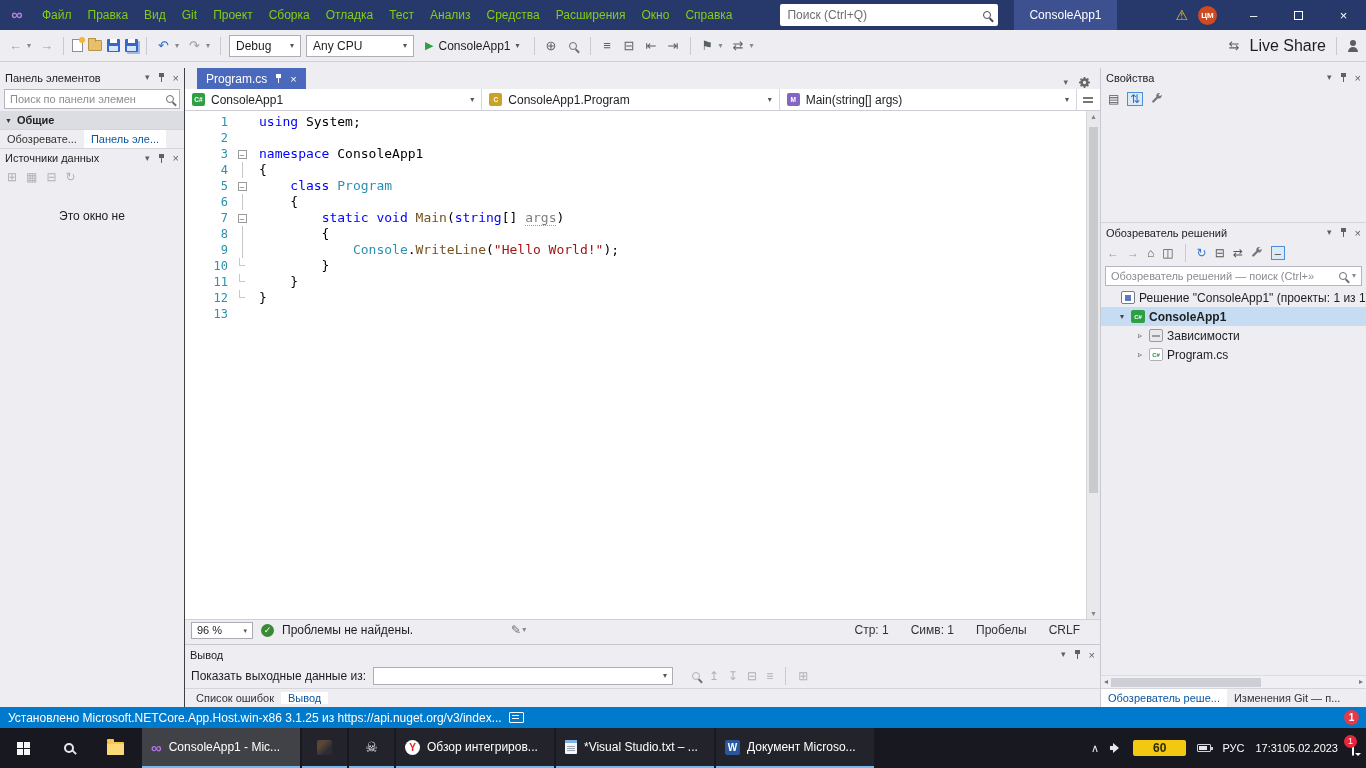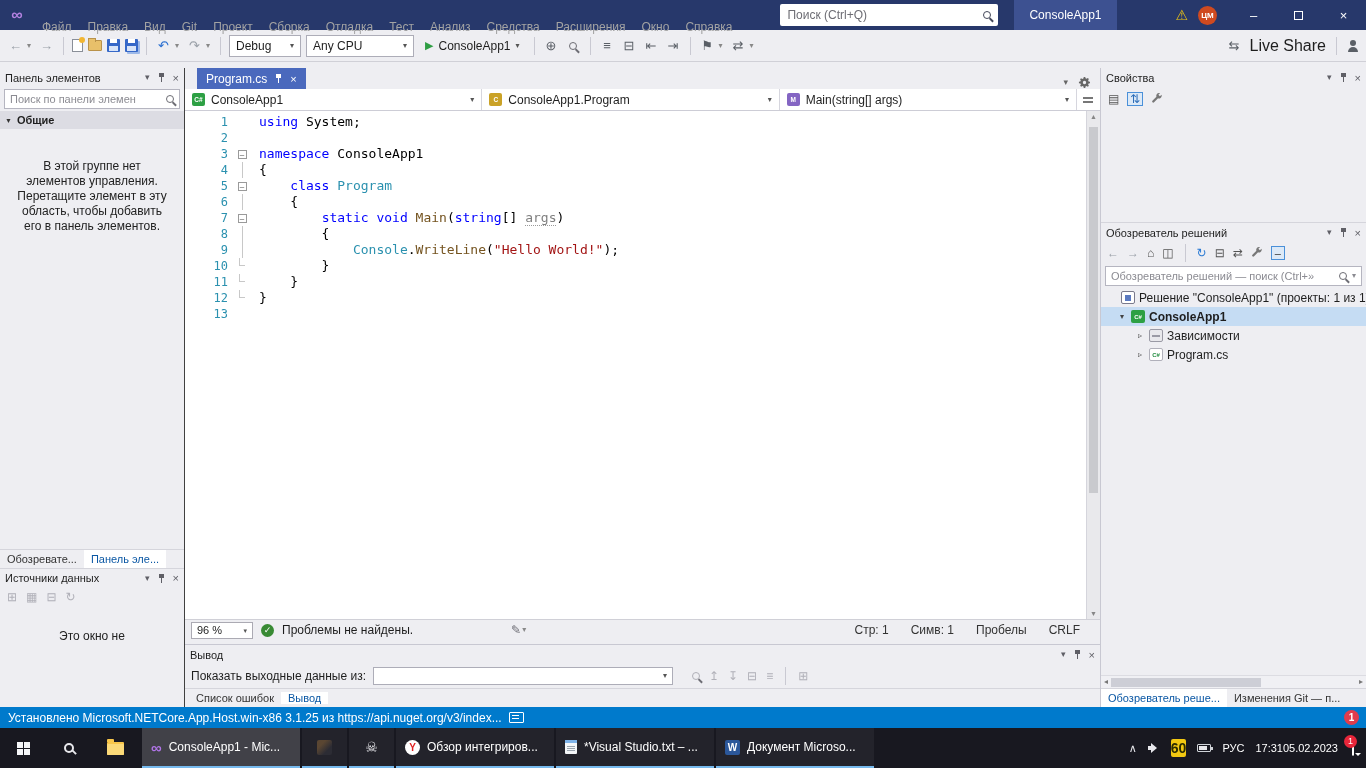--- a/index.html
+++ b/index.html
@@ -3,21 +3,21 @@
 <meta charset="utf-8">
 <style>
   *{margin:0;padding:0;box-sizing:border-box}
   html,body{width:1366px;height:768px;overflow:hidden}
   body{font-family:"Liberation Sans",sans-serif;font-size:12px;background:#eeeef2;color:#1e1e1e}
 
   
   .titlebar{height:30px;background:#27386b;display:flex;align-items:center;color:#f2f2f7}
   .vs-logo{width:34px;text-align:center;font-size:16px;font-weight:bold;color:#b382e0}
   .menu-bar{display:flex;height:30px}
-  .menu-item{padding:12px 8px;line-height:30px;font-size:12px;color:#a3a3a3;cursor:default;white-space:nowrap}
+  .menu-item{padding:0 8px;line-height:30px;font-size:12px;color:#84cc16;cursor:default;white-space:nowrap}
   .tb-search{margin-left:40px;width:218px;height:22px;background:#fff;border-radius:2px;display:flex;align-items:center;padding:0 7px;gap:6px}
   .tb-search .ph{flex:1;color:#6d6d74;font-size:12px;white-space:nowrap;overflow:hidden}
   .icon-mag{width:8px;height:8px;border:1.5px solid #44485a;border-radius:50%;position:relative;display:inline-block;flex:none}
   .icon-mag::after{content:"";position:absolute;width:5px;height:1.5px;background:#44485a;right:-4px;bottom:-2px;transform:rotate(45deg)}
   .icon-mag.gray{border-color:#6d6d74}.icon-mag.gray::after{background:#6d6d74}
   .app-chip{margin-left:16px;height:30px;display:flex;align-items:center;padding:0 15px;background:#3d5191;font-size:12px;color:#fff}
   .warn{margin-left:auto;color:#f2c811;font-size:14px}
   .avatar{margin-left:10px;width:19px;height:19px;border-radius:50%;background:#cf4a20;color:#fff;font-size:8px;font-weight:bold;display:flex;align-items:center;justify-content:center}
   .win-controls{margin-left:14px;display:flex;height:30px}
   .wc{width:45px;height:30px;display:flex;align-items:center;justify-content:center;color:#fff;font-size:13px}
@@ -179,21 +179,21 @@
   .ai-ybrowser{width:15px;height:15px;border-radius:50%;background:#fff;color:#e02222;font-weight:bold;font-size:10px}
   .ai-notepad{width:12px;height:14px;background:#f4f6f8;border-radius:1px;position:relative}
   .ai-notepad::before{content:"";position:absolute;top:0;left:0;right:0;height:3px;background:#7fb3e8}
   .ai-notepad::after{content:"";position:absolute;left:2px;top:6px;width:8px;height:1px;background:#9aa4ae;box-shadow:0 2px 0 #9aa4ae,0 4px 0 #9aa4ae}
   .ai-word{width:15px;height:15px;border-radius:2px;background:#2b579a;color:#fff;font-size:10px;font-weight:bold}
   .tray{margin-left:auto;display:flex;align-items:center;gap:11px;padding-right:8px}
   .tray .g{color:#e8e8ec;font-size:11px}
   .spk{position:relative;width:12px;height:10px}
   .spk::before{content:"";position:absolute;left:0;top:3px;width:4px;height:4px;background:#e8e8ec}
   .spk::after{content:"";position:absolute;left:3px;top:0;border-top:5px solid transparent;border-bottom:5px solid transparent;border-left:6px solid #e8e8ec}
-  .b60{background:#f2c811;color:#2b2b00;font-size:14px;font-weight:bold;padding:1px 0;border-radius:2px}
+  .b60{background:#f2c811;color:#2b2b00;font-size:12px;font-weight:bold;padding:1px 20px;border-radius:2px}
   .bat{width:14px;height:8px;border:1px solid #cfd3d8;border-radius:1px;position:relative}
   .bat::after{content:"";position:absolute;right:-3px;top:2px;width:2px;height:3px;background:#cfd3d8}
   .bat::before{content:"";position:absolute;left:1px;top:1px;bottom:1px;width:8px;background:#e8e8ec}
   .lang{font-size:11px;color:#fff}
   .clock{display:flex;flex-direction:row;align-items:flex-end;justify-content:center;font-size:11px;line-height:13px;color:#fff}
   .bubwrap{position:relative;margin-left:3px;margin-right:4px}
   .bub{width:14px;height:11px;border:1px solid #fff;border-radius:2px;position:relative}
   .bub::after{content:"";position:absolute;left:2px;bottom:-4px;border:3px solid transparent;border-top-color:#fff}
   .bub-badge{position:absolute;top:-6px;left:-8px;background:#e8263a;color:#fff;border-radius:50%;width:13px;height:13px;font-size:9px;line-height:13px;text-align:center}
   .g{line-height:1}
@@ -295,21 +295,20 @@
       </span>
     </div>
     <div class="srch">
       <span class="ph">Поиск по панели элемен</span>
       <span class="icon-mag gray"></span>
     </div>
     <div class="section-bar">
       <span class="tri g">▼</span>
       <span>Общие</span>
     </div>
-    <div class="tbx-empty">В этой группе нет элементов управления. Перетащите элемент в эту область, чтобы добавить его в панель элементов.</div>
     <div class="dock-tabs" id="toolbox-tabs">
         <div class="dock-tab">Обозревате...</div>
         <div class="dock-tab active">Панель эле...</div>
       </div>
     <div class="pnl-h" style="border-top:1px solid #d5d5dc">
       <span class="t">Источники данных</span>
       <span class="pnl-ic">
         <span class="g">▾</span>
         <span class="icon-pin"></span>
         <span>×</span>

